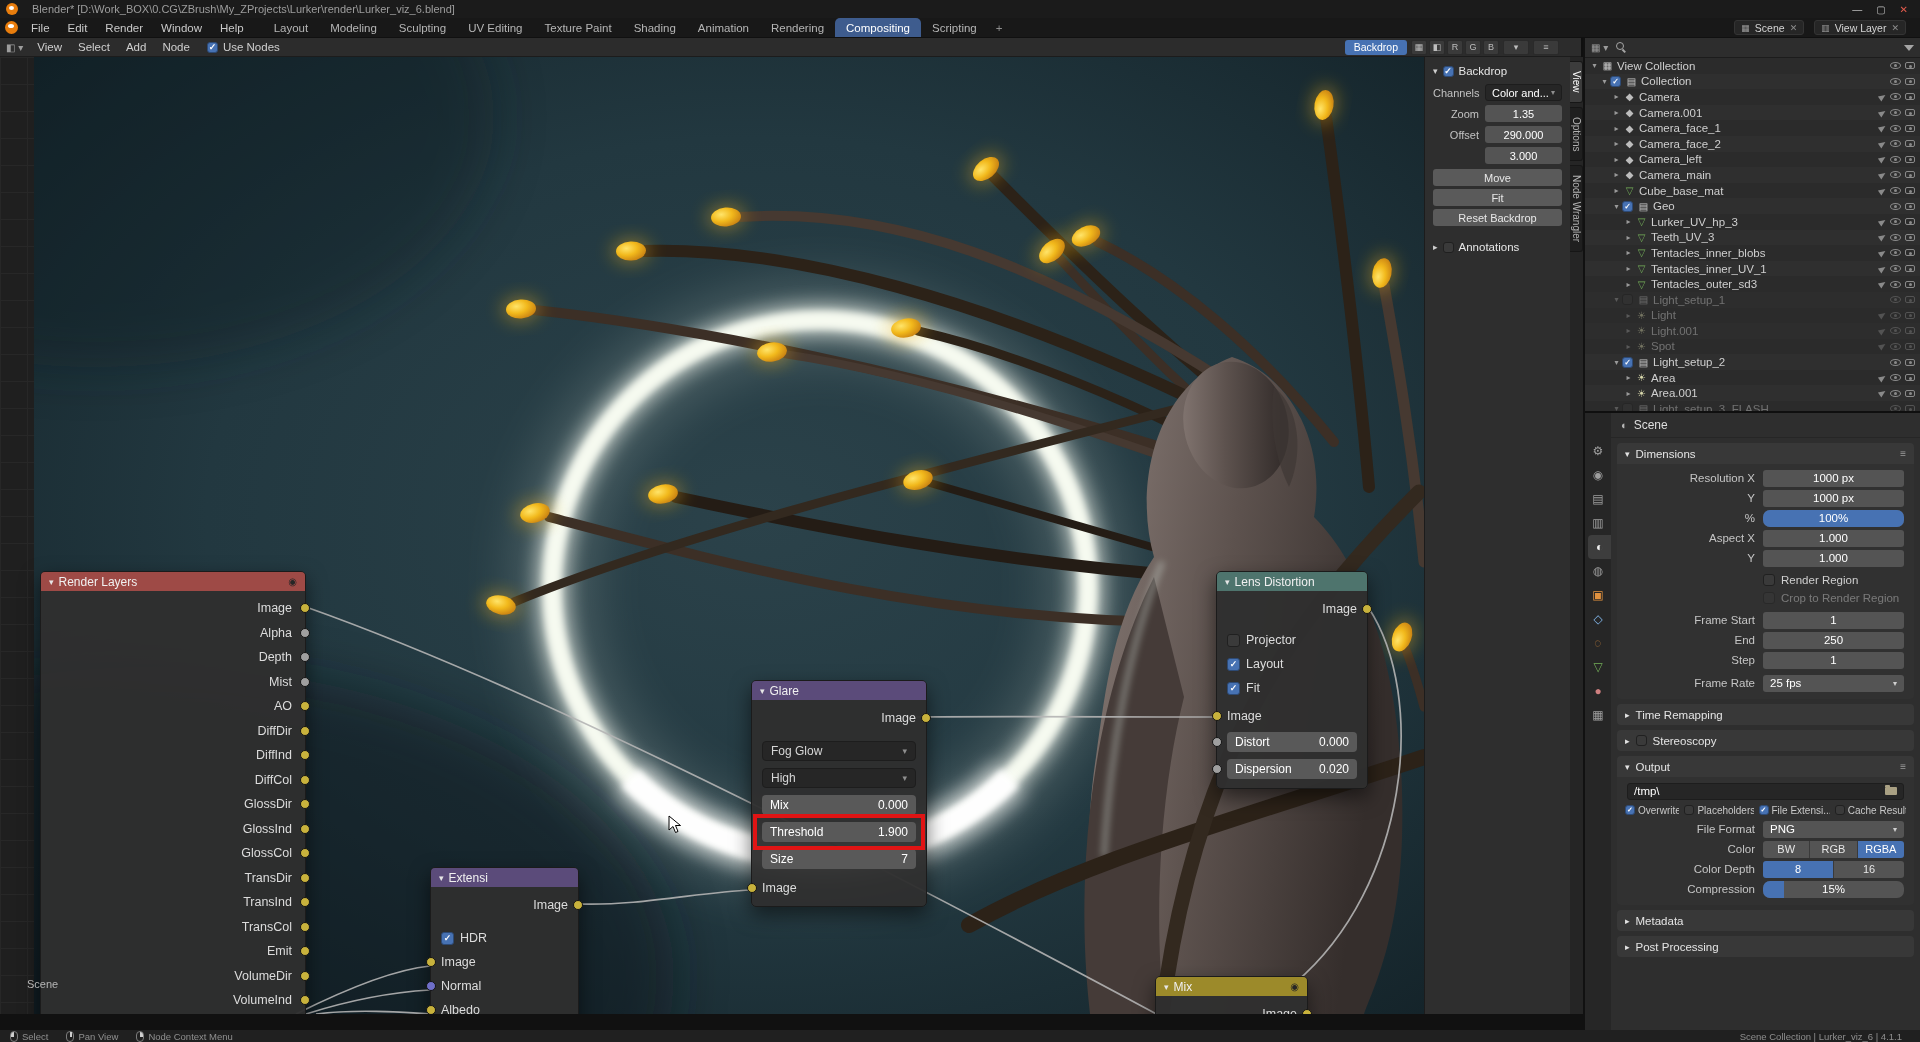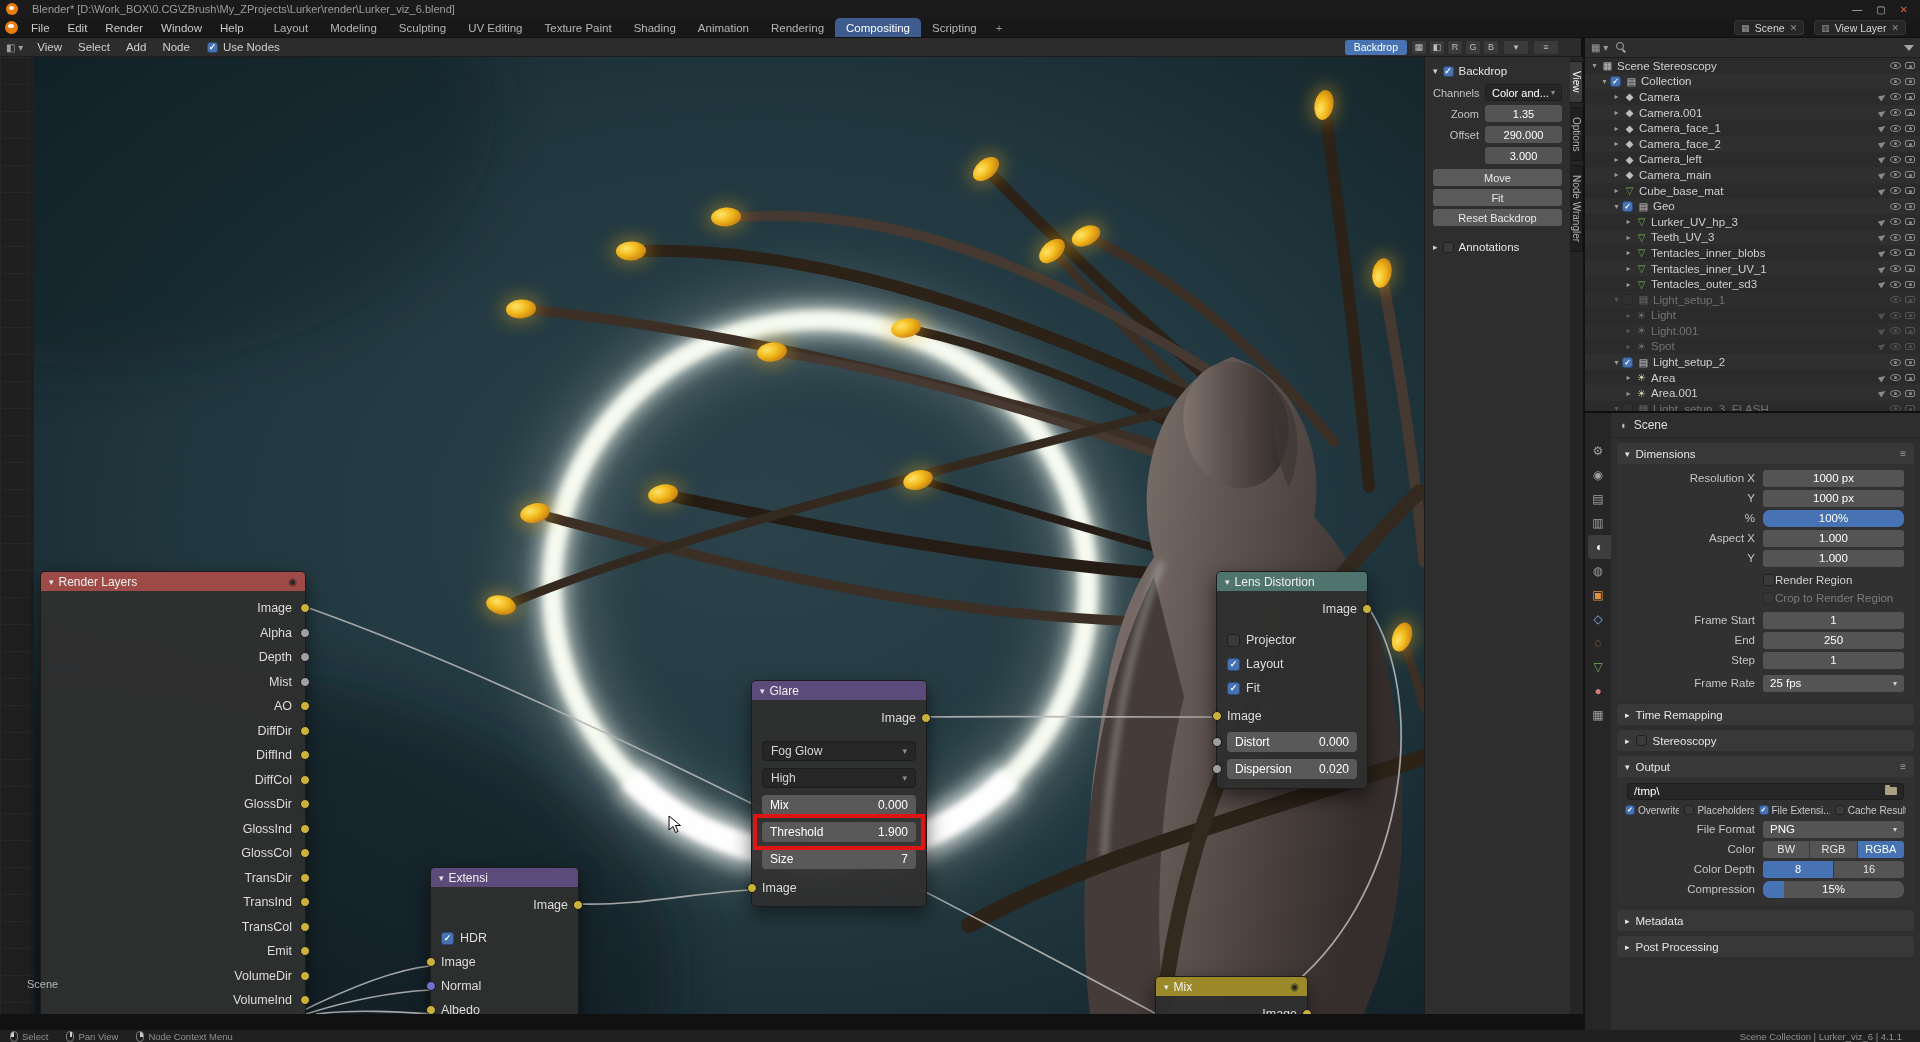--- a/index.html
+++ b/index.html
@@ -125,21 +125,21 @@
   .fld.dark{background:#262626;border:1px solid #1d1d1d;justify-content:space-between;padding:0 6px}
   .pselect{flex:1;height:17px;background:#545454;border-radius:3px;display:flex;align-items:center;justify-content:space-between;padding:0 7px;color:#fff;font-size:11.5px}
   .pselect::after{content:"▾";color:#cfcfcf;font-size:8px}
   .slider{flex:1;height:17px;background:#545454;border-radius:7px;position:relative;overflow:hidden;text-align:center;font-size:11.5px;line-height:17px;color:#fff}
   .slider .fill{position:absolute;left:0;top:0;bottom:0;background:#4772b3}
   .slider span{position:relative}
   .seg{flex:1;display:flex;border-radius:3px;overflow:hidden}
   .seg>div{flex:1;background:#545454;text-align:center;font-size:11px;line-height:17px;color:#e6e6e6;border-right:1px solid #3a3a3a}
   .seg>div:last-child{border-right:none}
   .seg>div.on{background:#4772b3;color:#fff}
-  .pcheck{display:flex;align-items:center;color:#cfcfcf;font-size:11.5px}
+  .pcheck{display:flex;align-items:center;gap:6px;color:#cfcfcf;font-size:11.5px}
   .pcheck .cb{width:12px;height:12px}
   .saving{display:flex;gap:5px;padding:0 8px;height:18px;align-items:center;overflow:hidden}
   .sv{display:flex;align-items:center;gap:3px;font-size:10px;color:#c9c9c9;white-space:nowrap;overflow:hidden}
   .sv .cb{width:10px;height:10px}.sv .cb.on::after{font-size:7px}
   .icn-folder{width:12px;height:8px;background:#a9a083;border-radius:1px;position:relative;display:inline-block;flex:none}
   .icn-folder::before{content:"";position:absolute;top:-2px;left:0;width:5px;height:2px;background:#a9a083;border-radius:1px 1px 0 0}
   #statusbar{left:0;top:1030px;width:1920px;height:12px;background:#202020;display:flex;align-items:center;gap:18px;padding:0 10px;color:#8f8f8f;font-size:9.5px}
   #statusbar .hint{display:flex;align-items:center;gap:4px}
   #statusbar .right{margin-left:auto;padding-right:8px;white-space:nowrap}
   .ms{width:8px;height:11px;border:1px solid #7c7c7c;border-radius:4px;position:relative;display:inline-block;flex:none}
@@ -623,21 +623,21 @@
       <span class="icn-filter"></span>
     </span>
   </div>
   <div>
 
       <div class="orow">
         <span style="display:inline-block;flex:none" class="ind0"></span>
         <span class="arr">▾</span>
 
         <span class="oic ic-col">▦</span>
-        <span class="nm">Scene Stereoscopy</span>
+        <span class="nm">View Collection</span>
         <span class="ri">
 
           <span class="mini-eye"></span>
           <span class="mini-cam"></span>
         </span>
       </div>
 
       <div class="orow">
         <span style="display:inline-block;flex:none" class="ind1"></span>
         <span class="arr">▾</span>

